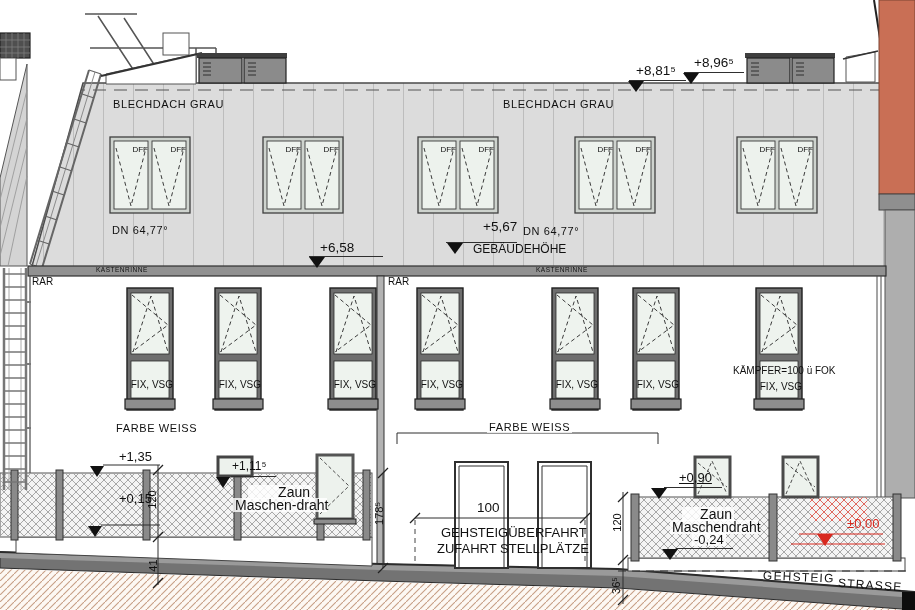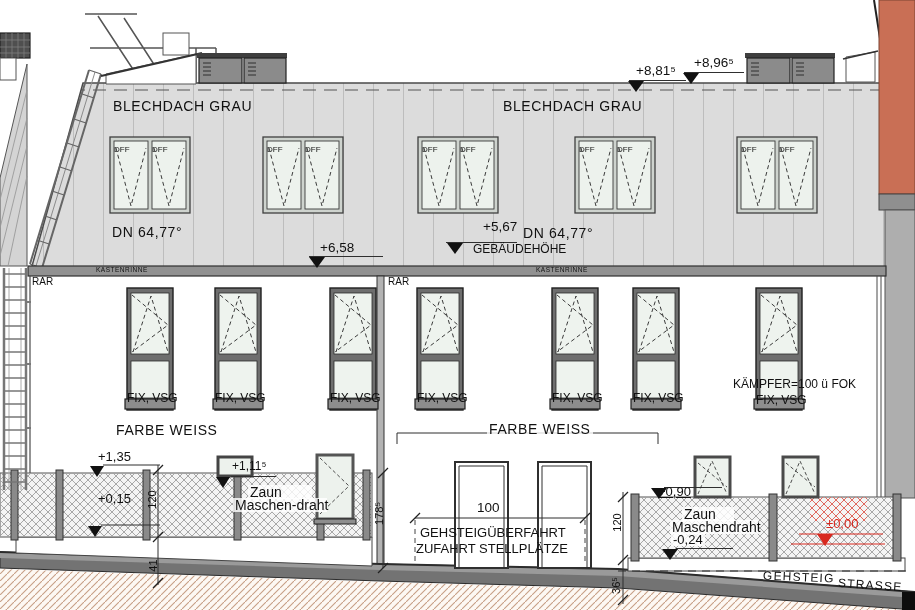--- a/index.html
+++ b/index.html
@@ -4,28 +4,28 @@
 <style>
   html,body{margin:0;padding:0;background:#fff;}
   #stage{position:relative;width:915px;height:610px;background:#fff;overflow:hidden;
          font-family:"Liberation Sans",sans-serif;color:#111;}
   #stage svg{position:absolute;left:0;top:0;}
   .lbl{position:absolute;white-space:nowrap;line-height:1;color:#111;}
   .halo{background:rgba(255,255,255,0.8);padding:0 2px;}
   .vdim{width:44px;text-align:center;transform:rotate(-90deg);font-size:11px;}
   .fs6{font-size:6.5px;letter-spacing:0.5px;}
   .fs8{font-size:8px;}
-  .fs95{font-size:12px;margin-top:12px;}
+  .fs95{font-size:10px;}
   .fs10{font-size:10px;}
   .fs105{font-size:14px;}
-  .fs11{font-size:14px;letter-spacing:0.6px;}
+  .fs11{font-size:11px;letter-spacing:0.6px;}
   .fs12{font-size:12px;}
-  .fs13{font-size:13px;}
+  .fs13{font-size:13px;margin-left:21px;}
   .fs135{font-size:13.5px;}
-  .ctr{text-align:left;}
+  .ctr{text-align:right;}
   .red{color:#d8281e;}
 </style>
 </head>
 <body>
 
 <div id="stage">
 
 <svg width="915" height="610" viewBox="0 0 915 610">
   <defs>
     <clipPath id="roofClip">
@@ -307,21 +307,21 @@
 <div class="lbl fs105 ctr halo" style="left:233px;top:498px;width:90px;">Maschen-draht</div>
 
 <div class="lbl vdim" style="left:130px;top:494px;">120</div>
 <div class="lbl vdim" style="left:131px;top:560px;">41</div>
 <div class="lbl vdim" style="left:357px;top:508px;">178⁵</div>
 
 <div class="lbl fs135" style="left:477px;top:501px;">100</div>
 <div class="lbl fs13" style="left:420px;top:526px;">GEHSTEIGÜBERFAHRT</div>
 <div class="lbl fs13" style="left:416px;top:542px;">ZUFAHRT STELLPLÄTZE</div>
 
-<div class="lbl fs13" style="left:658px;top:485px;text-decoration:underline;">+0,90</div>
+<div class="lbl fs13" style="left:658px;top:471px;text-decoration:underline;">+0,90</div>
 <div class="lbl fs105 ctr halo" style="left:682px;top:507px;width:48px;">Zaun</div>
 <div class="lbl fs105 ctr halo" style="left:670px;top:520px;width:84px;">Maschendraht</div>
 <div class="lbl fs13 halo" style="left:671px;top:533px;">-0,24</div>
 <div class="lbl fs13 red" style="left:826px;top:517px;">±0,00</div>
 
 <div class="lbl vdim" style="left:595px;top:517px;">120</div>
 <div class="lbl vdim" style="left:594px;top:580px;">36⁵</div>
 
 <div class="lbl fs12" style="left:763px;top:571px;letter-spacing:1.2px;transform:rotate(2.5deg);">GEHSTEIG</div>
 <div class="lbl fs12" style="left:838px;top:579px;letter-spacing:1.2px;transform:rotate(4deg);">STRASSE</div>

